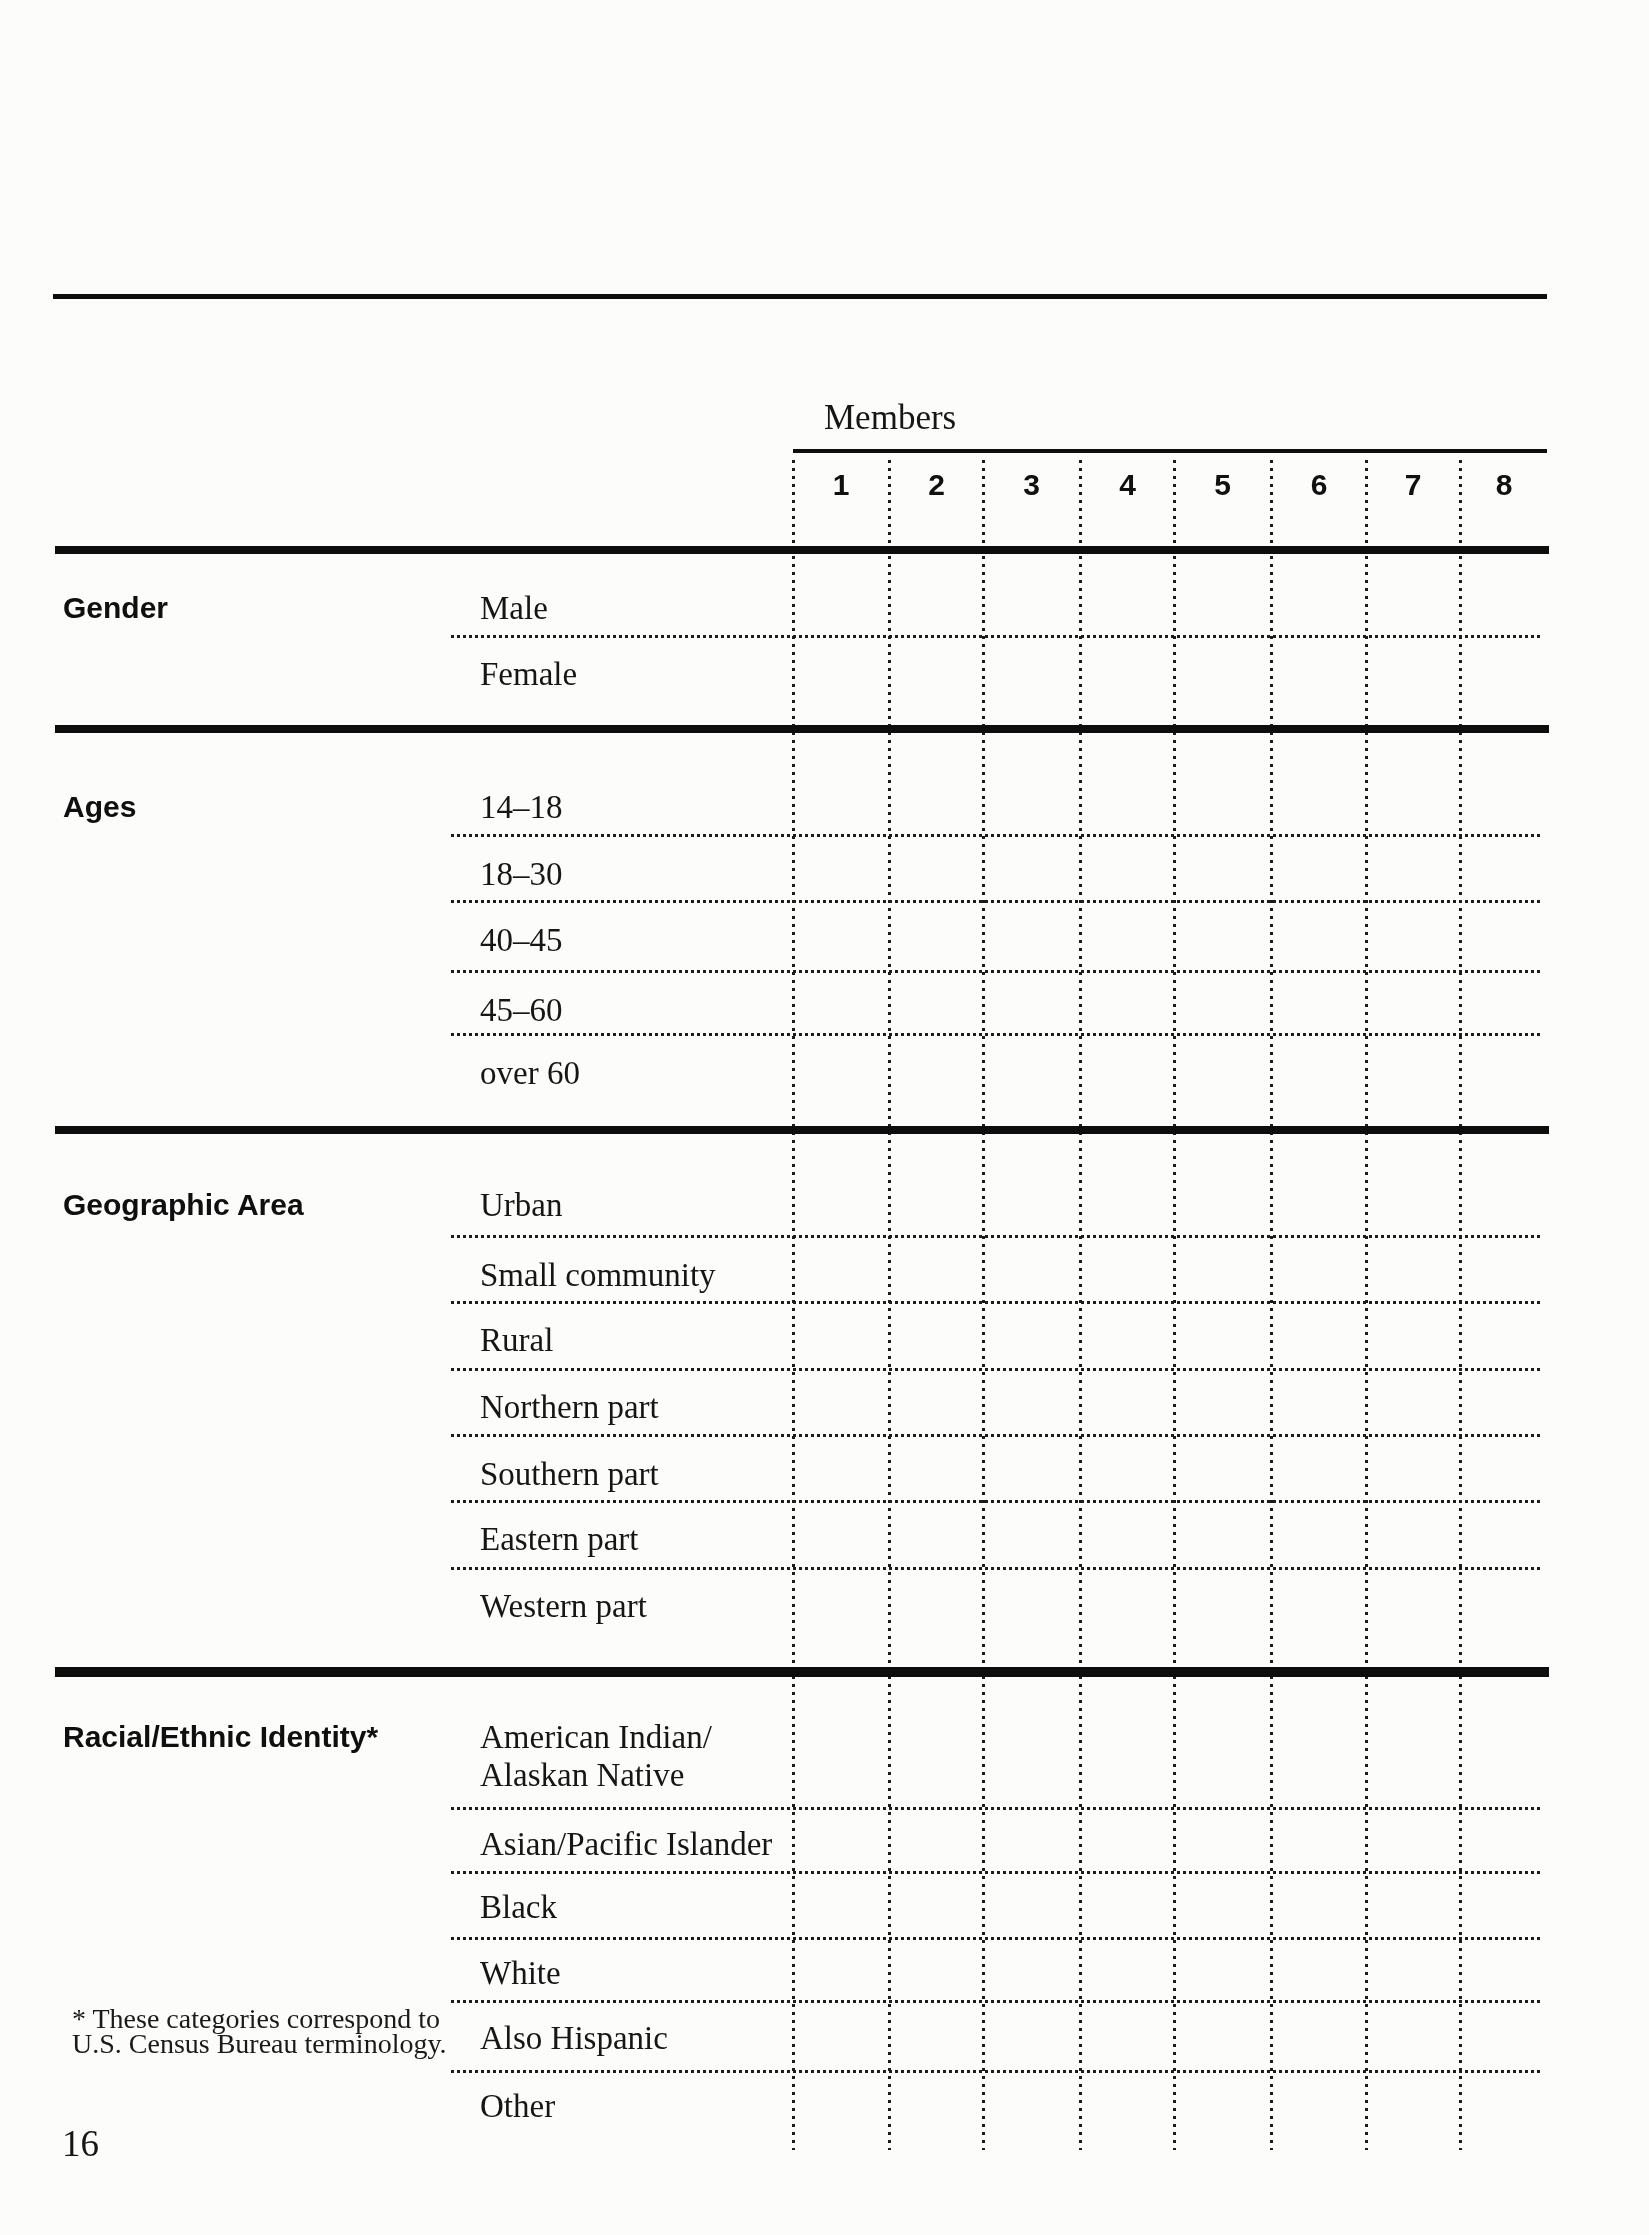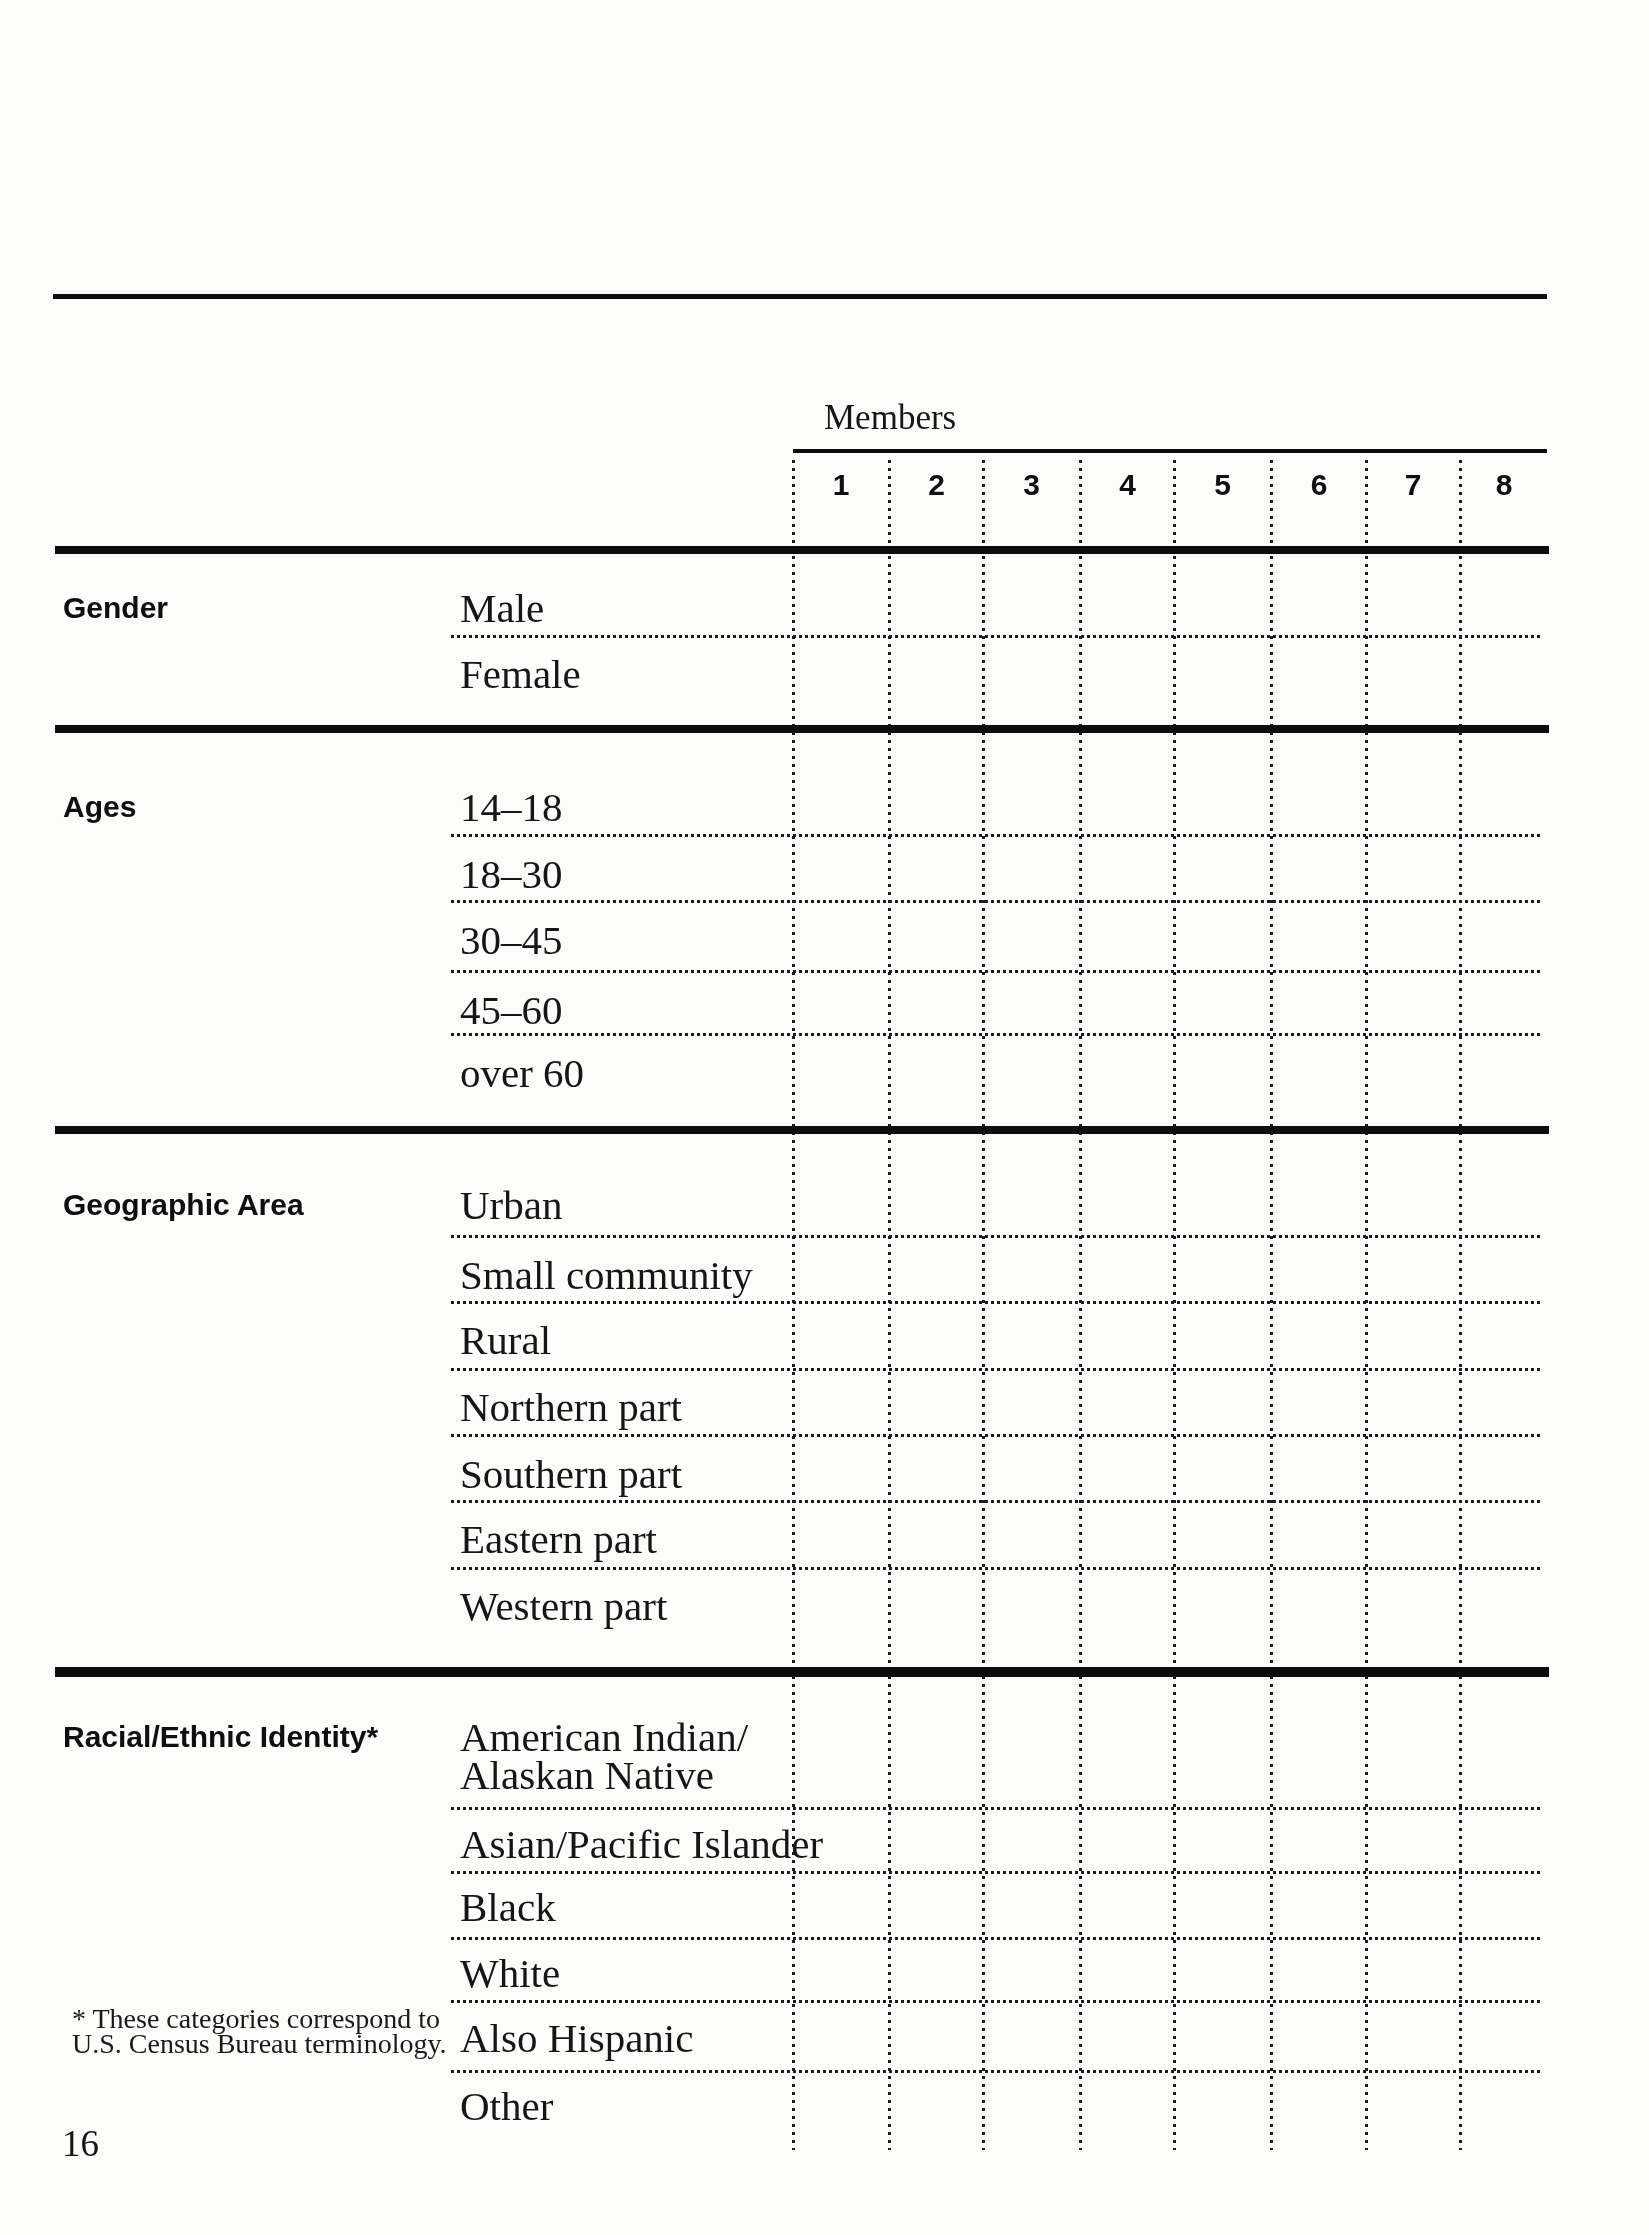--- a/index.html
+++ b/index.html
@@ -40,22 +40,22 @@
     display:flex;align-items:center;justify-content:center;
     font-family:"Liberation Sans", sans-serif;font-weight:bold;
     font-size:30px;color:#101010;
   }
   .section-label{
     position:absolute;left:63px;
     font-family:"Liberation Sans", sans-serif;font-weight:bold;
     font-size:30px;line-height:1.1;color:#0f0f0f;
   }
   .row-label{
-    position:absolute;left:460px;
-    font-size:41px;line-height:38px;color:#161616;
+    position:absolute;left:480px;
+    font-size:33px;line-height:38px;color:#161616;
     white-space:nowrap;
   }
   .footnote{
     position:absolute;left:72px;top:2006px;
     font-size:28px;line-height:25px;color:#1a1a1a;
   }
   .page-number{
     position:absolute;left:62px;top:2125px;
     font-size:37px;line-height:1;color:#161616;
   }
@@ -103,21 +103,21 @@
       <div class="sep" style="left: 451px; top: 635px; width: 1090px;"></div>
       <div class="hrule section-rule" style="top: 725px; height: 8px;"></div>
       <div class="section-label" style="top: 790px;">Ages</div>
       <div class="row-label" style="top: 788px;">
         <div class="">14–18</div>
       </div>
       <div class="row-label" style="top: 855px; text-align: right;">
         <div class="">18–30</div>
       </div>
       <div class="row-label" style="top: 921px;">
-        <div class="">30–45</div>
+        <div class="">40–45</div>
       </div>
       <div class="row-label" style="top: 991px;">
         <div class="">45–60</div>
       </div>
       <div class="row-label" style="top: 1054px; text-align: right;">
         <div class="">over 60</div>
       </div>
       <div class="sep" style="left: 451px; top: 834px; width: 1090px;"></div>
       <div class="sep" style="left: 451px; top: 900px; width: 1090px;"></div>
       <div class="sep" style="left: 451px; top: 970px; width: 1090px;"></div>

